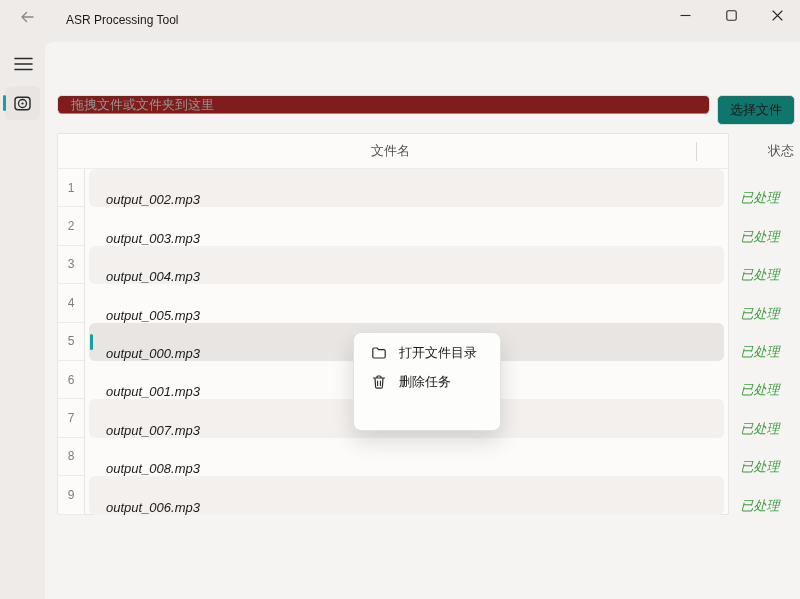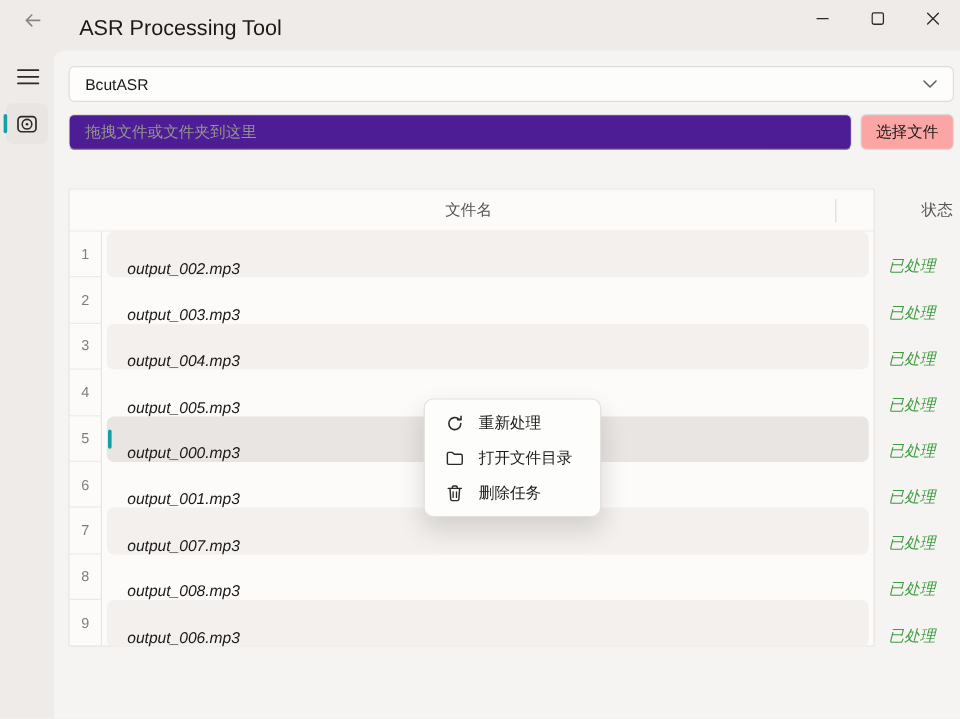--- a/index.html
+++ b/index.html
@@ -9,41 +9,41 @@
     --ink:#1b1a19; --muted:#807d7a; --ph:#969390; --disabled:#a5a19d;
   }
   *{box-sizing:border-box;margin:0;padding:0;font-family:"Liberation Sans","DejaVu Sans",sans-serif;}
   html,body{width:800px;height:599px;overflow:hidden;}
   body{background:var(--win-bg);position:relative;font-size:13px;color:var(--ink);}
   svg{display:block;}
 
   
   .titlebar{position:absolute;left:0;top:0;width:800px;height:42px;}
   .back-btn{position:absolute;left:10px;top:3px;width:34px;height:28px;display:flex;align-items:center;justify-content:center;border-radius:5px;cursor:pointer;}
-  .win-title{position:absolute;left:66px;top:13px;font-size:18px;color:var(--ink);}
+  .win-title{position:absolute;left:66px;top:13px;font-size:12px;color:var(--ink);}
   .win-controls{position:absolute;right:0;top:0;height:31px;display:flex;}
   .win-btn{width:46px;height:31px;display:flex;align-items:center;justify-content:center;cursor:pointer;}
 
   
   .sidebar{position:absolute;left:0;top:42px;width:45px;height:557px;}
   .hamburger{position:absolute;left:8px;top:8px;width:30px;height:28px;display:flex;align-items:center;justify-content:center;border-radius:5px;cursor:pointer;}
   .nav-item{position:absolute;left:5px;top:44px;width:35px;height:34px;background:var(--selected);border-radius:6px;display:flex;align-items:center;justify-content:center;cursor:pointer;}
   .nav-accent{position:absolute;left:-2px;top:9px;width:3px;height:16px;border-radius:2px;background:var(--accent);}
 
   
   .content{position:absolute;left:45px;top:42px;width:755px;height:557px;background:var(--panel-bg);border-top-left-radius:8px;}
 
   .select-box{position:absolute;left:12px;top:13px;width:738px;height:30px;background:#fdfdfc;border:1px solid #e0ddda;border-radius:5px;display:flex;align-items:center;padding:0 13px;cursor:pointer;}
   .select-box .chevron{margin-left:auto;}
 
-  .drop-input{position:absolute;left:12px;top:53px;width:653px;height:30px;background:#4c1d95;border:1px solid #e0ddda;border-bottom-color:#8f8b87;border-radius:5px;display:flex;align-items:center;padding:0 13px;color:var(--ph);cursor:text;}
-  .choose-btn{position:absolute;left:672px;top:53px;width:78px;height:30px;background:#fca5a5;border:1px solid #dcd9d6;border-radius:5px;display:flex;align-items:center;justify-content:center;color:var(--ink);cursor:pointer;}
-
-  
-  .table{position:absolute;left:12px;top:91px;width:672px;height:382px;background:var(--table-bg);border:1px solid var(--line);border-radius:2px;margin-top:24px;}
+  .drop-input{position:absolute;left:12px;top:53px;width:653px;height:19px;background:#7f1d1d;border:1px solid #e0ddda;border-bottom-color:#8f8b87;border-radius:5px;display:flex;align-items:center;padding:0 13px;color:var(--ph);cursor:text;}
+  .choose-btn{position:absolute;left:672px;top:53px;width:78px;height:30px;background:#0f766e;border:1px solid #dcd9d6;border-radius:5px;display:flex;align-items:center;justify-content:center;color:var(--ink);cursor:pointer;}
+
+  
+  .table{position:absolute;left:12px;top:91px;width:672px;height:382px;background:var(--table-bg);border:1px solid var(--line);border-radius:2px;}
   .thead{position:relative;height:35px;border-bottom:1px solid #edebe8;display:flex;align-items:center;color:#55534f;}
   .th-name{position:absolute;left:27px;width:611px;text-align:center;}
   .th-status{position:absolute;left:674px;width:98px;text-align:center;}
   .th-sep{position:absolute;left:638px;top:8px;width:1px;height:19px;background:#dcd9d6;}
   .tbody{position:absolute;left:0;top:35px;right:0;bottom:0;}
   .trow{display:flex;height:38.4px;align-items:stretch;}
   .tnum{width:27px;border-right:1px solid var(--line);border-bottom:1px solid #eceae7;display:flex;align-items:center;justify-content:center;color:var(--muted);font-size:12px;flex:none;}
   .tcell{position:relative;flex:1;margin:0 4px;border-radius:6px;display:flex;align-items:flex-end;cursor:default;font-style:italic;}
   .tcell.stripe{background:var(--stripe);}
   .tcell.selected{background:var(--selected);}
@@ -113,28 +113,20 @@
         <rect x="2" y="3.2" width="15" height="12.6" rx="3" fill="none" stroke="#2b2a29" stroke-width="1.4"></rect>
         <circle cx="9.5" cy="9.5" r="4" fill="none" stroke="#2b2a29" stroke-width="1.3"></circle>
         <circle cx="9.5" cy="9.5" r="1.1" fill="#2b2a29"></circle>
       </svg>
     </span>
   </div>
 </div>
 
 <div class="content">
 
-  <div class="select-box">
-    <span>BcutASR</span>
-    <span class="chevron">
-      <svg width="12" height="8" viewBox="0 0 12 8">
-          <path d="M1 1.5 6 6.5 11 1.5" fill="none" stroke="#5f5c59" stroke-width="1.3" stroke-linecap="round" stroke-linejoin="round"></path>
-        </svg>
-    </span>
-  </div>
 
   <div class="drop-input">
     <span>拖拽文件或文件夹到这里</span>
   </div>
   <div class="choose-btn">
     <span>选择文件</span>
   </div>
 
   <div class="table">
     <div class="thead">
@@ -222,29 +214,20 @@
       <span class="fname">output_006.mp3</span>
       <span class="fstatus">已处理</span>
     </div>
   </div>
 </div>
   </div>
 
 </div>
 
 <div class="ctx-menu">
-  <div class="ctx-item">
-    <span class="ctx-icon">
-      <svg width="16" height="16" viewBox="0 0 16 16">
-          <path d="M13 8a5 5 0 1 1-1.46-3.54" fill="none" stroke="#2b2a29" stroke-width="1.3" stroke-linecap="round"></path>
-          <path d="M13.2 1.8v2.9h-2.9" fill="none" stroke="#2b2a29" stroke-width="1.3" stroke-linecap="round" stroke-linejoin="round"></path>
-        </svg>
-    </span>
-    <span class="ctx-label">重新处理</span>
-  </div>
   <div class="ctx-item">
     <span class="ctx-icon">
       <svg width="16" height="16" viewBox="0 0 16 16">
           <path d="M1.8 4.2a1.2 1.2 0 0 1 1.2-1.2h3l1.6 1.6h5.4a1.2 1.2 0 0 1 1.2 1.2v6a1.2 1.2 0 0 1-1.2 1.2H3a1.2 1.2 0 0 1-1.2-1.2z" fill="none" stroke="#2b2a29" stroke-width="1.2" stroke-linejoin="round"></path>
         </svg>
     </span>
     <span class="ctx-label">打开文件目录</span>
   </div>
   <div class="ctx-item">
     <span class="ctx-icon">

